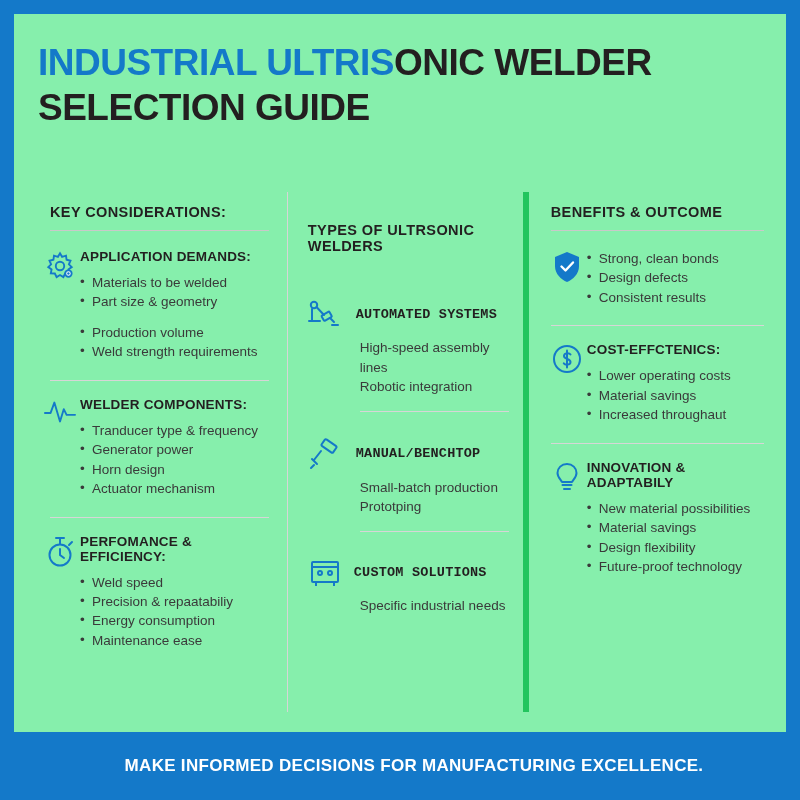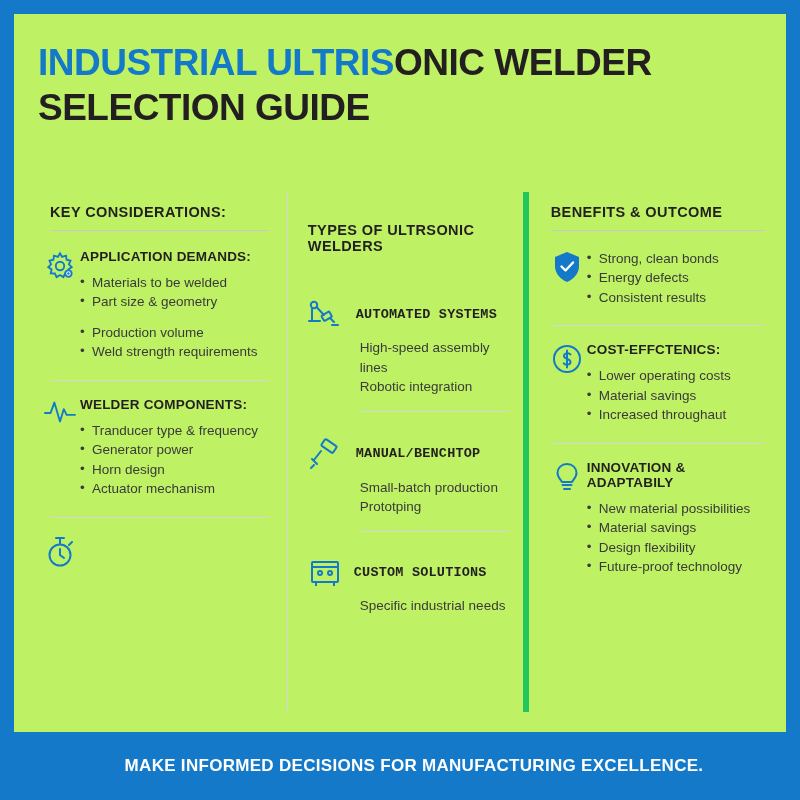--- a/index.html
+++ b/index.html
@@ -15,21 +15,21 @@
     position: relative;
   }
   .page {
     position: relative;
     width: 800px;
     height: 800px;
     box-sizing: border-box;
     border-left: 14px solid #1479c9;
     border-right: 14px solid #1479c9;
     border-top: 14px solid #1479c9;
-    background: #bef264;
+    background: #86efac;
   }
   
   .title-block {
     padding: 26px 0 0 24px;
   }
   .title-line {
     font-size: 37px;
     font-weight: bold;
     letter-spacing: -0.5px;
     line-height: 1.22;
@@ -258,20 +258,29 @@
 
       <div class="section">
         <div class="section-icon">
           <svg width="30" height="32" viewBox="0 0 30 32" fill="none" stroke="#1479c9" stroke-width="2" stroke-linecap="round">
             <circle cx="15" cy="19" r="10.5"></circle>
             <path d="M15 13 V19 L19 22"></path>
             <path d="M11 2 H19"></path>
             <path d="M15 2 V8"></path>
             <path d="M24 9 L27 6"></path>
           </svg>
+        </div>
+        <div class="section-body">
+          <div class="section-title">PERFOMANCE &amp; EFFICIENCY:</div>
+          <ul class="bullets">
+            <li>Weld speed</li>
+            <li>Precision &amp; repaatabiliy</li>
+            <li>Energy consumption</li>
+            <li>Maintenance ease</li>
+          </ul>
         </div>
       </div>
     </div>
 
     <div class="col col-mid">
       <div class="col-heading">TYPES OF ULTRSONIC WELDERS</div>
 
       <div class="mid-section">
         <div class="mid-head">
           <span>
@@ -339,21 +348,21 @@
       <div class="section">
         <div class="section-icon">
           <svg width="28" height="32" viewBox="0 0 28 32" fill="#1479c9">
             <path d="M14 1 L26 6 V15 C26 23 20 28.5 14 31 C8 28.5 2 23 2 15 V6 Z"></path>
             <path d="M8.5 15.5 L12.5 19.5 L20 11.5" stroke="#ffffff" stroke-width="2.4" fill="none" stroke-linecap="round" stroke-linejoin="round"></path>
           </svg>
         </div>
         <div class="section-body">
           <ul class="bullets">
             <li>Strong, clean bonds</li>
-            <li>Energy defects</li>
+            <li>Design defects</li>
             <li>Consistent results</li>
           </ul>
         </div>
       </div>
 
       <div class="divider"></div>
 
       <div class="section">
         <div class="section-icon">
           <svg width="30" height="30" viewBox="0 0 30 30" fill="none" stroke="#1479c9" stroke-width="2">

